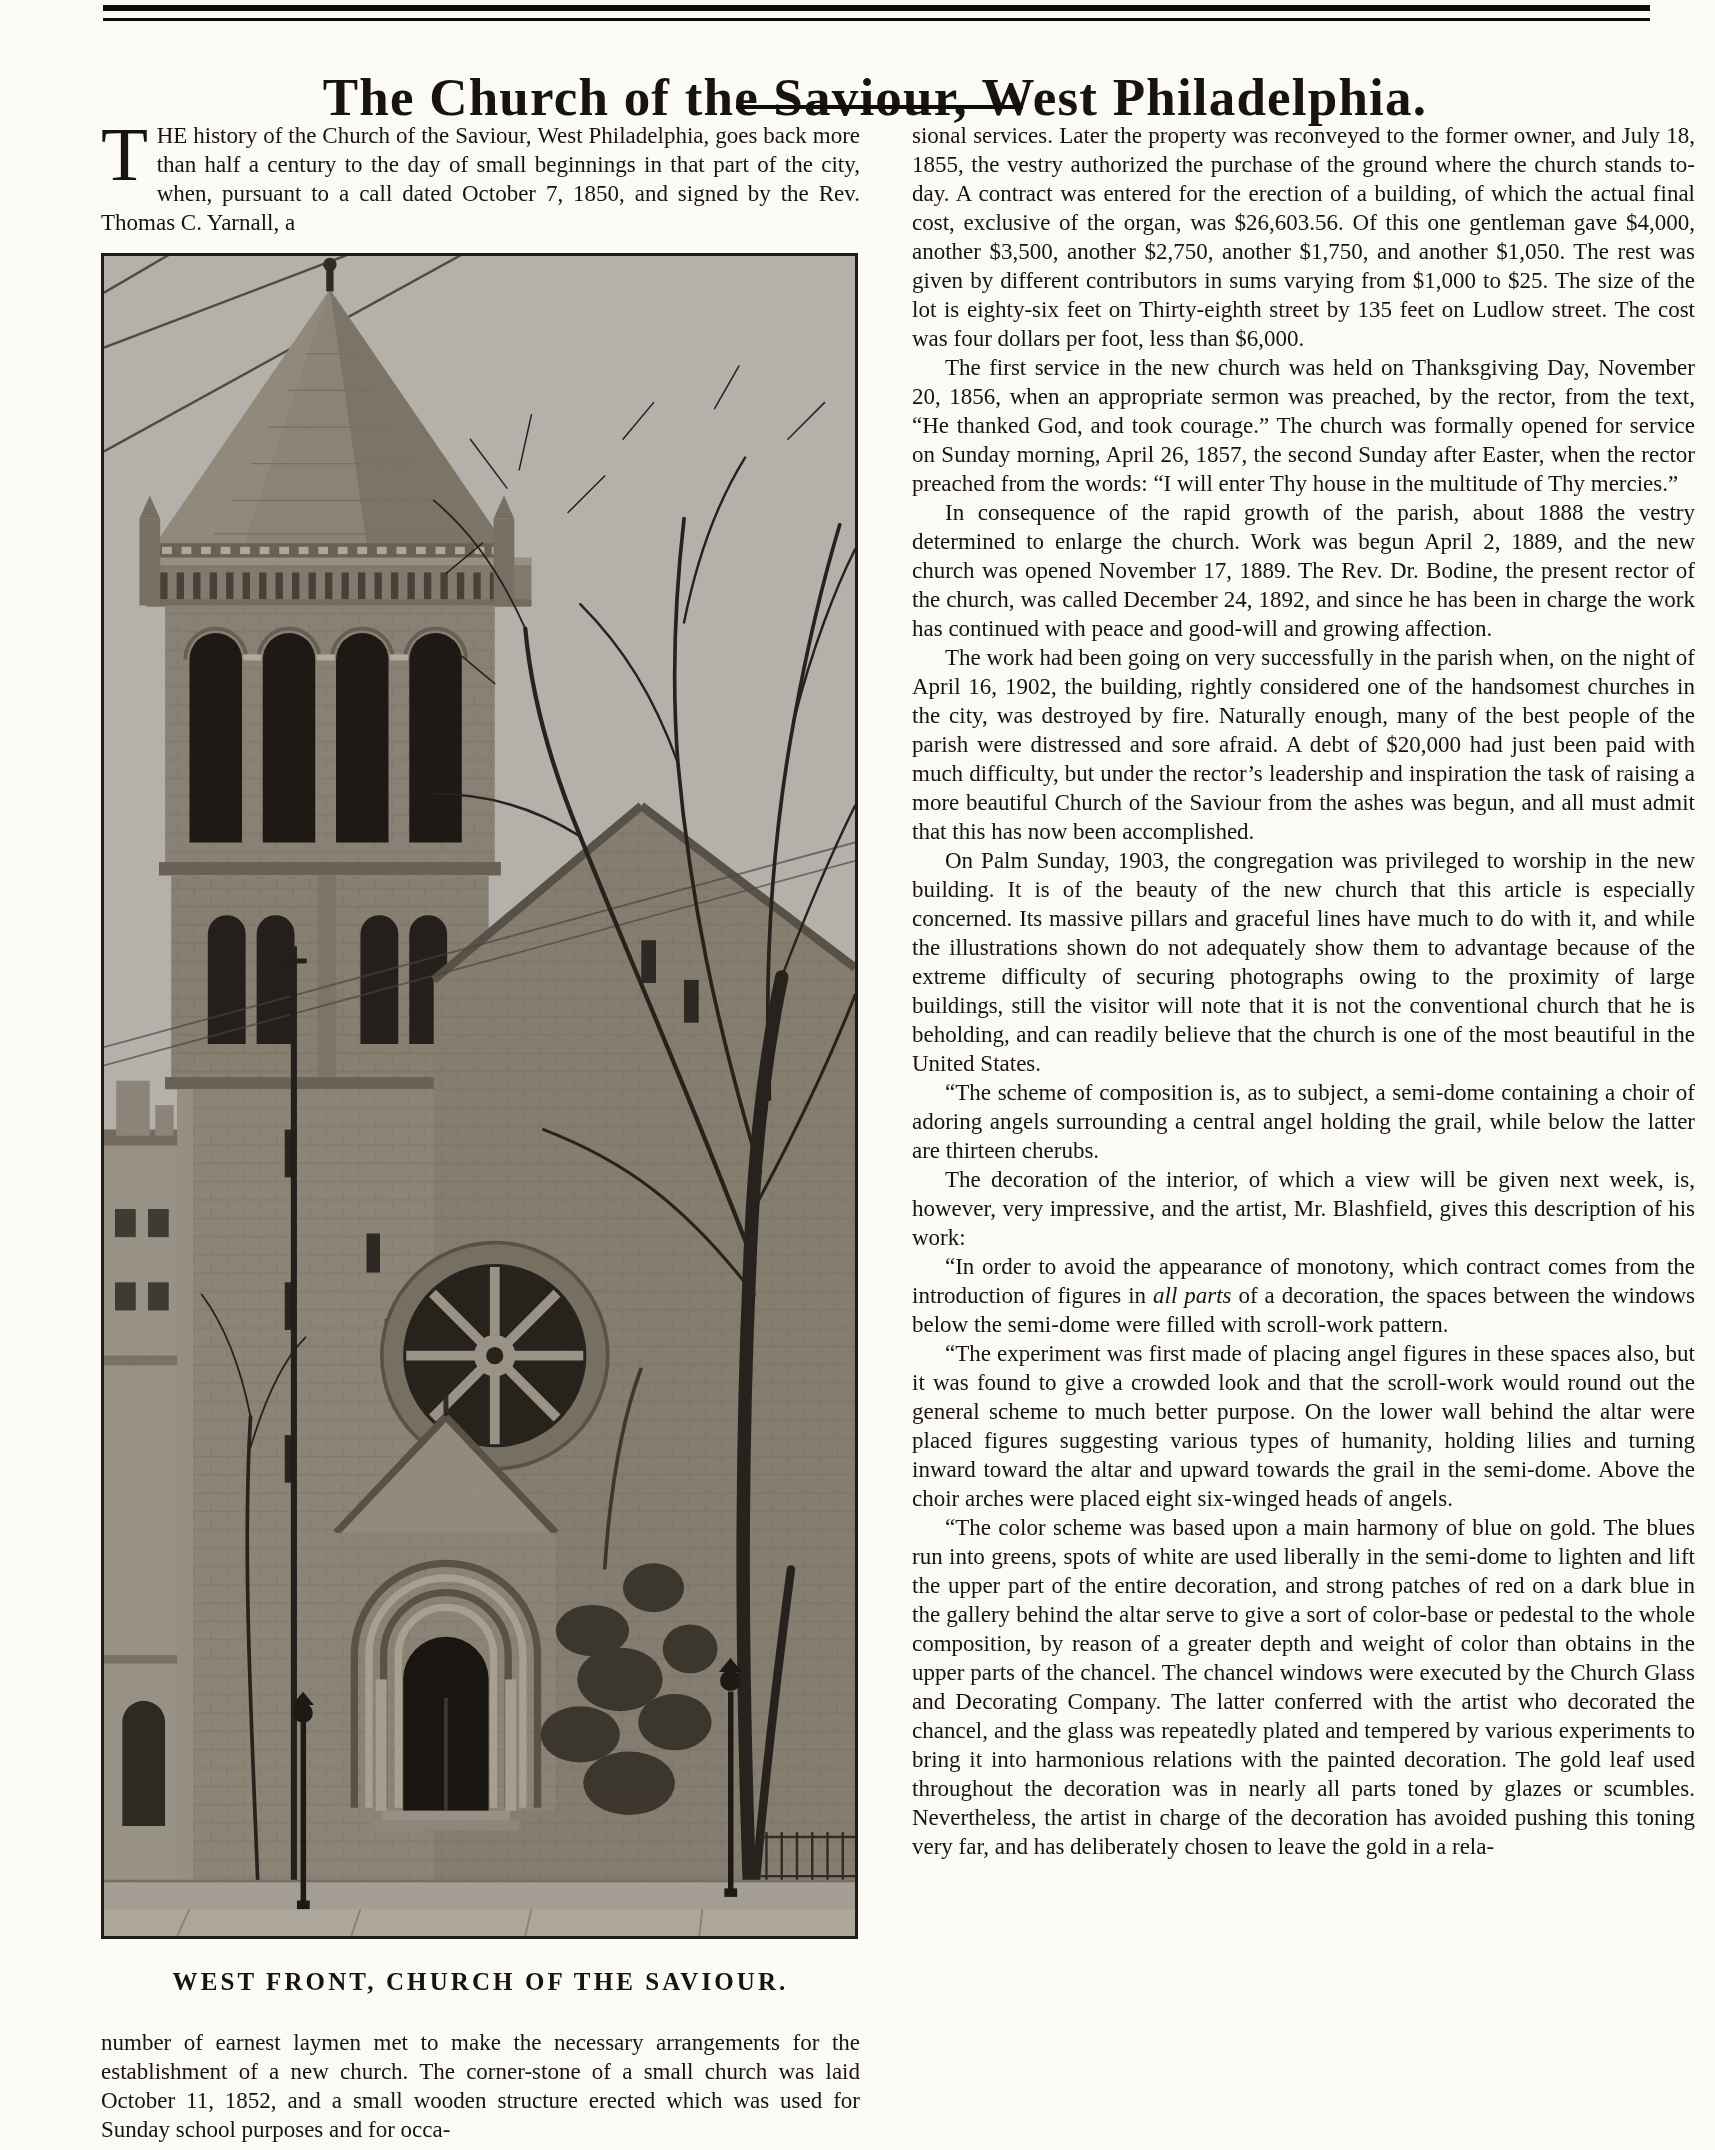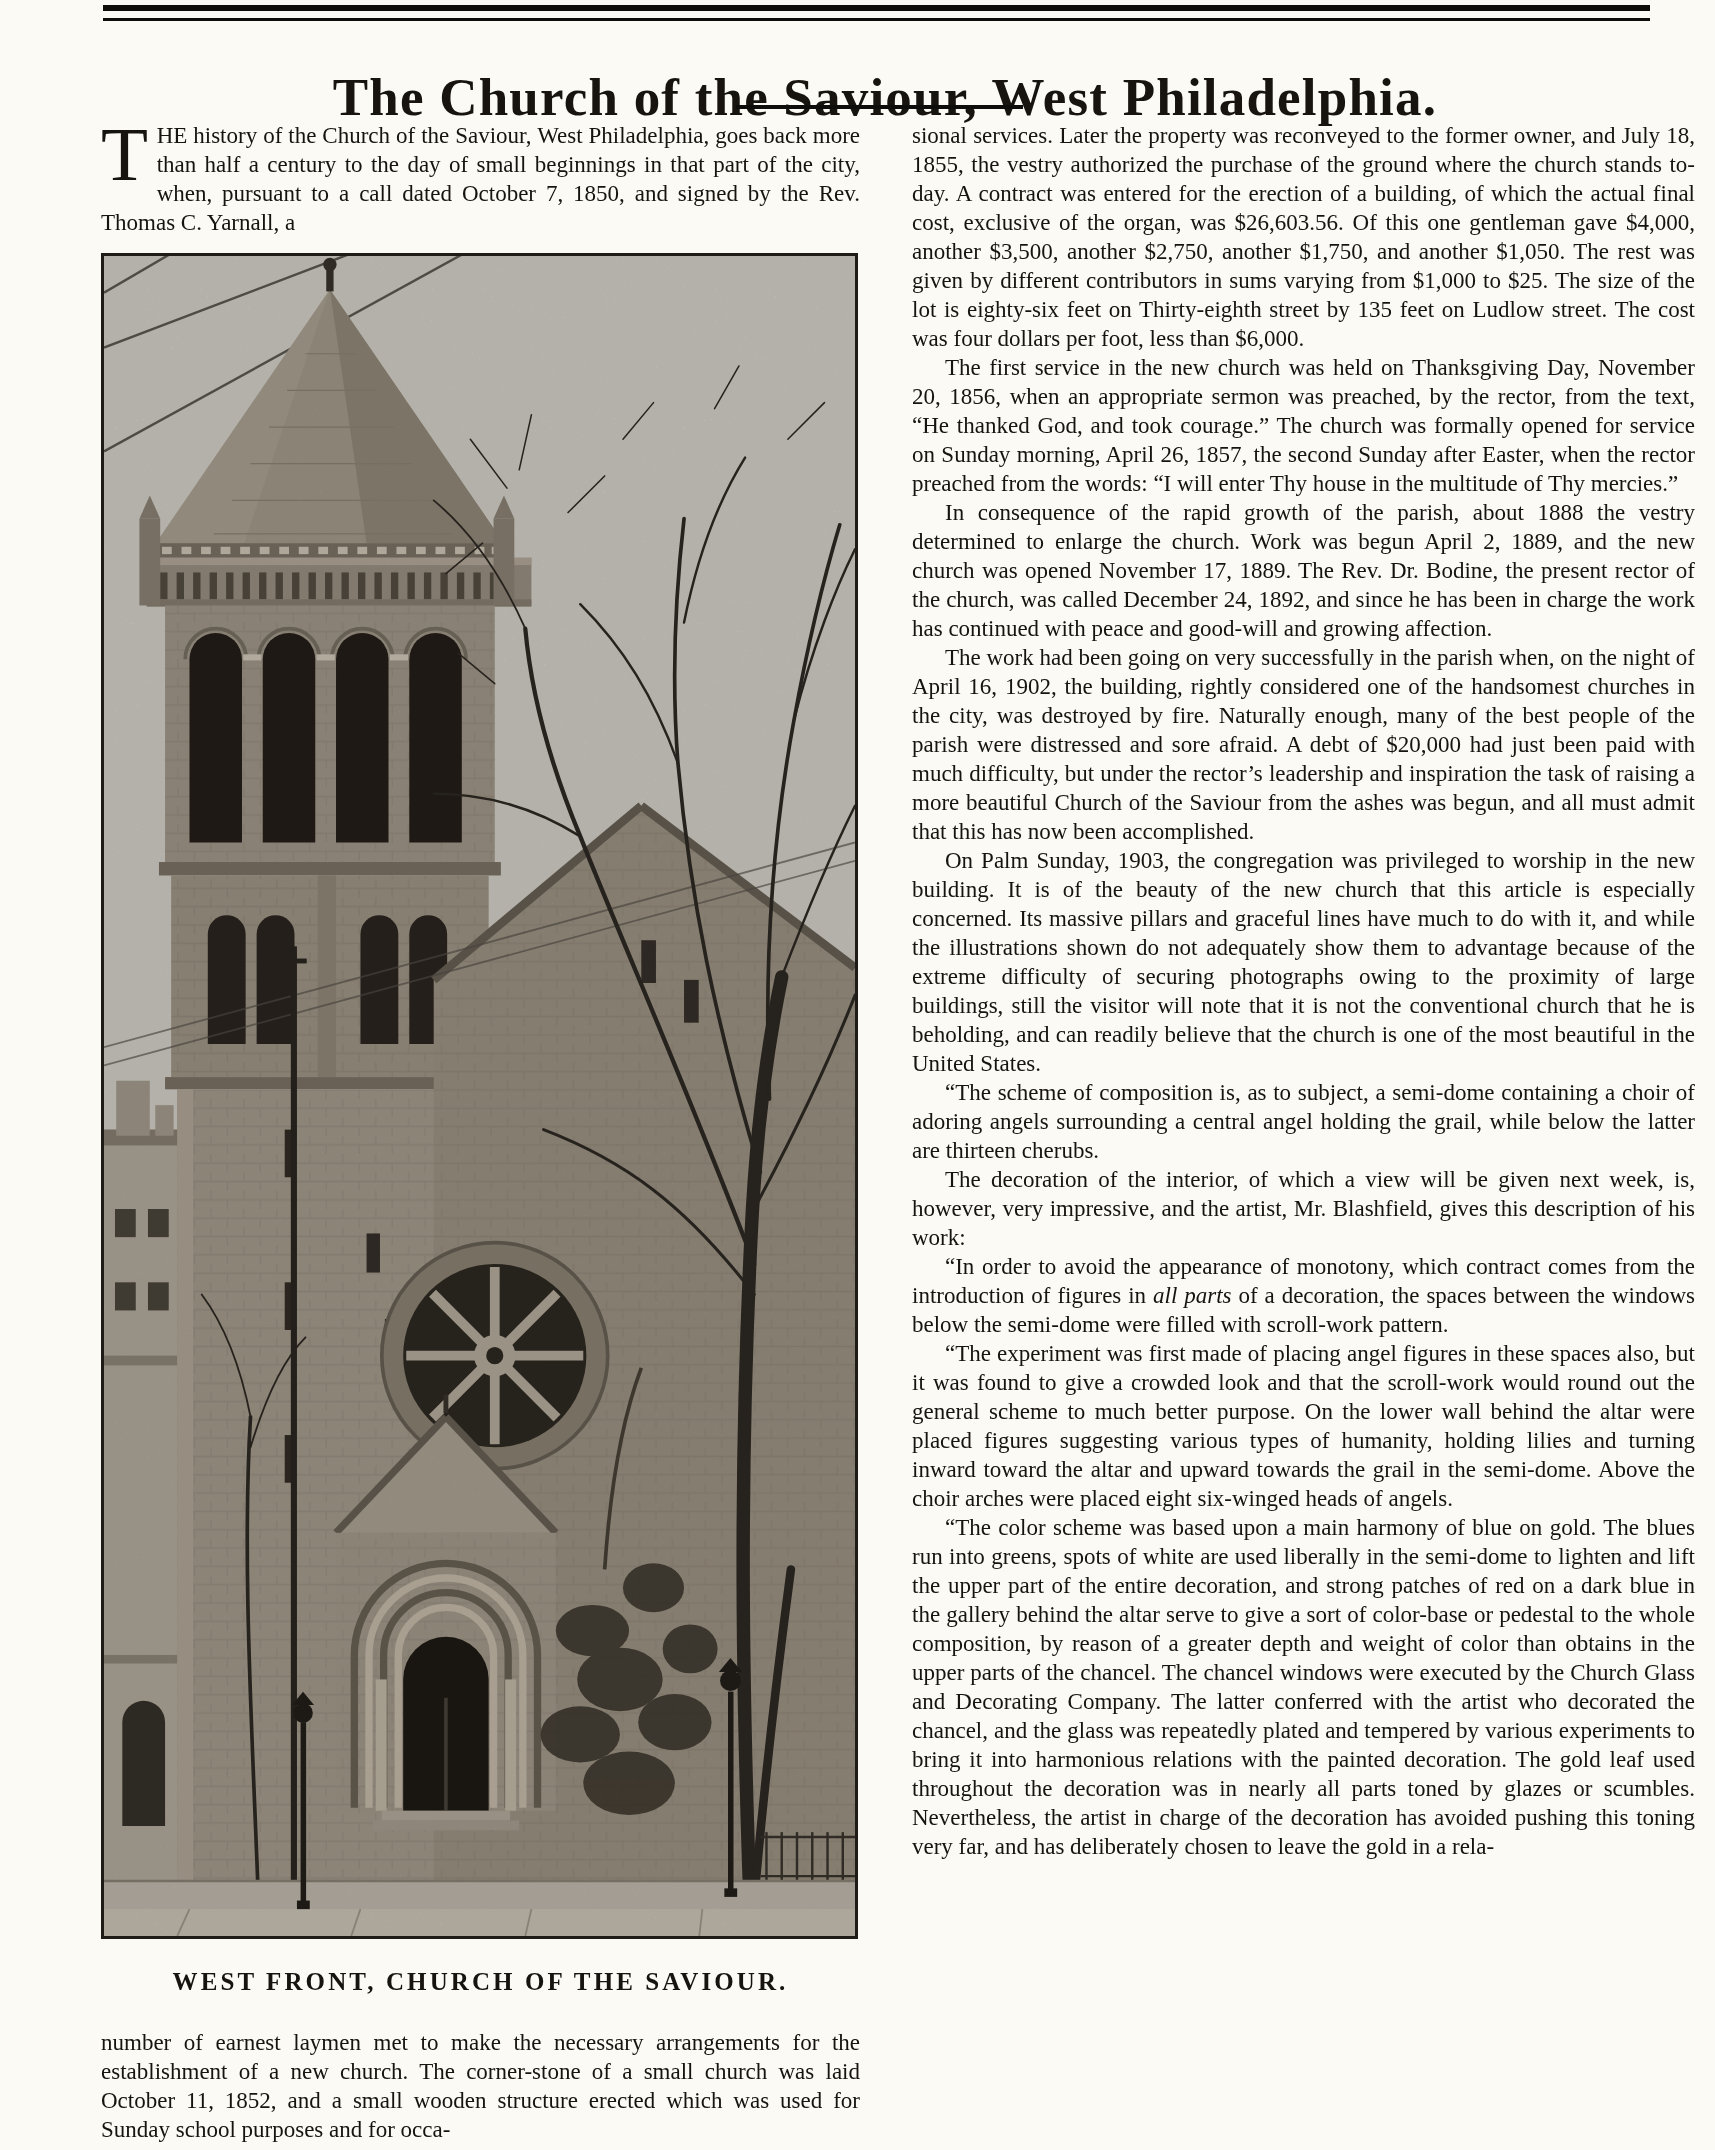--- a/index.html
+++ b/index.html
@@ -1,20 +1,20 @@
 <!DOCTYPE html>
 <html style="font-size:9.8px"><head>
 <meta charset="utf-8">
 <style>
   html,body{margin:0;padding:0;background:#e8e6df;}
   .page{position:relative;width:1716px;height:2151px;background:#fbfaf4;overflow:hidden;
         color:#17130e;font-family:"Liberation Serif",serif;}
   .toprule-1{position:absolute;left:103px;top:4.9px;width:1547px;height:6.1px;background:#0e0d0b;}
   .toprule-2{position:absolute;left:103px;top:18.3px;width:1547px;height:3.1px;background:#0e0d0b;}
-  .headline{position:absolute;left:97px;top:31px;width:1576px;text-align:center;
+  .headline{position:absolute;left:87px;top:31px;width:1576px;text-align:center;
             font-size:53px;font-weight:700;letter-spacing:1.2px;white-space:nowrap;}
   .headline-rule{position:absolute;left:736px;top:105px;width:287px;height:4.3px;background:#0e0d0b;}
   .col{position:absolute;top:121px;font-size:23px;line-height:29px;text-align:justify;}
   .col-left{left:101px;width:759px;}
   .col-right{left:912px;width:783px;}
   p{margin:0;}
   .indent{text-indent:33px;}
   .dropcap{float:left;font-size:77px;line-height:59px;padding:3.7px 8.6px 0 0;font-weight:400;}
   .photo-frame{margin-top:16px;width:751px;height:1680px;border:3.1px solid #1f1c17;
                background:#d7d4cc;}

